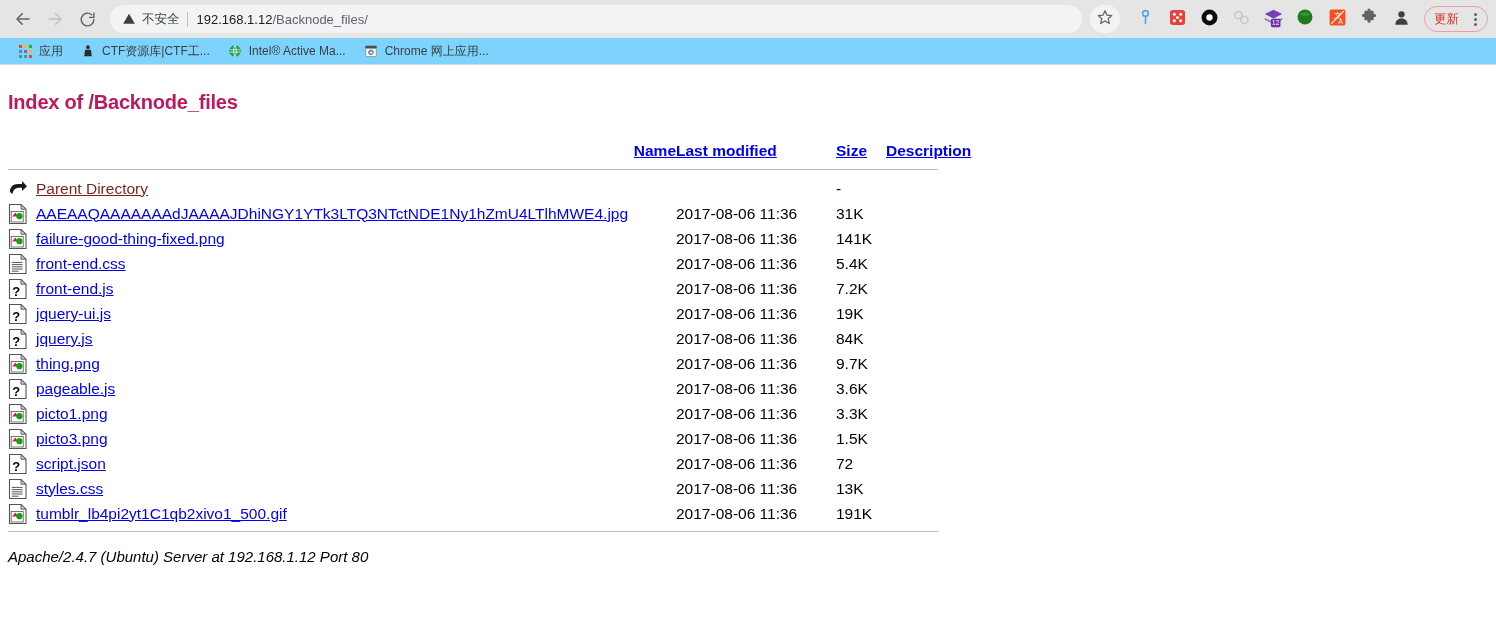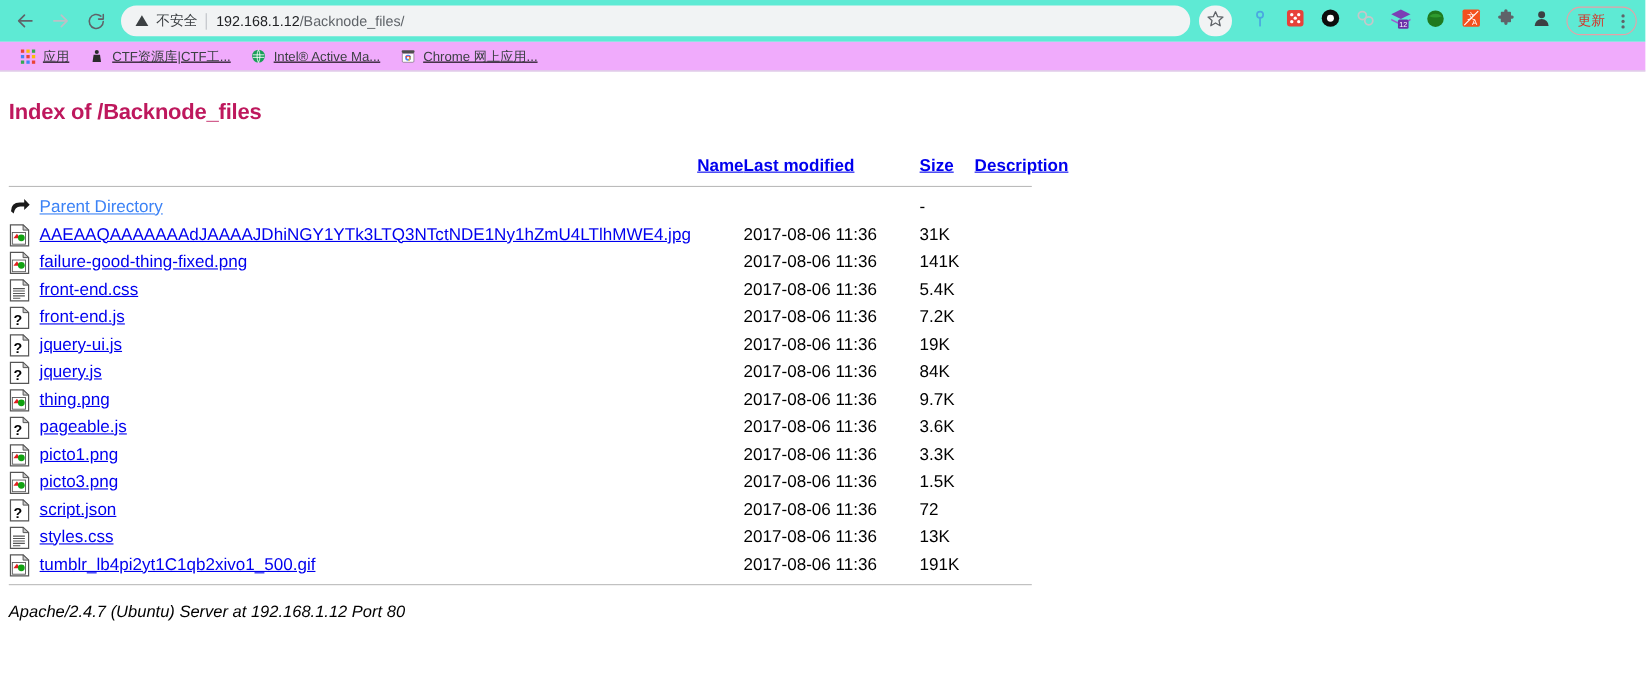--- a/index.html
+++ b/index.html
@@ -14,21 +14,21 @@
   
   #browser-chrome {
     width: 1496px;
     background: #ffffff;
   }
   #toolbar {
     height: 38px;
     display: flex;
     align-items: center;
     padding: 4px 8px;
-    background: #5eead4;
+    background: #e5e5e5;
   }
   .nav-btn {
     width: 30px; height: 30px;
     display: flex; align-items: center; justify-content: center;
     border-radius: 50%;
     color: #5f6368;
     flex: 0 0 auto;
     margin-right: 2px;
   }
   .nav-btn svg { display: block; }
@@ -118,22 +118,21 @@
     background: #5f6368; margin: 1px 0;
   }
 
   
   #bookmarks-bar {
     height: 27px;
     display: flex;
     align-items: center;
     padding: 0 10px;
     border-bottom: 1px solid #dadce0;
-    background: #f0abfc;
-    text-decoration: underline;
+    background: #7dd3fc;
   }
   .bm {
     display: flex; align-items: center;
     height: 22px;
     padding: 0 7px;
     margin-right: 3px;
     border-radius: 4px;
     font-size: 12px;
     color: #3c4043;
     white-space: nowrap;
@@ -214,21 +213,21 @@
     margin: 5px 0 6px 0;
     width: 930px;
   }
 
   #index-table tbody tr.frow td { height: 25px; }
   .cell-date { text-align: left; padding-left: 4px; }
   .cell-size { text-align: right; padding-right: 1px; }
   .cell-desc { text-align: left; }
 
   a.alink { color: #0000ee; text-decoration: underline; }
-  a.alink.visited { color: #3b82f6; }
+  a.alink.visited { color: #7f1d1d; }
 
   #footer-addr {
     font-style: italic;
     font-size: 15px;
     color: #000000;
     margin-top: 10px;
   }
 
   
   .ficon { width: 20px; height: 22px; display: block; }

